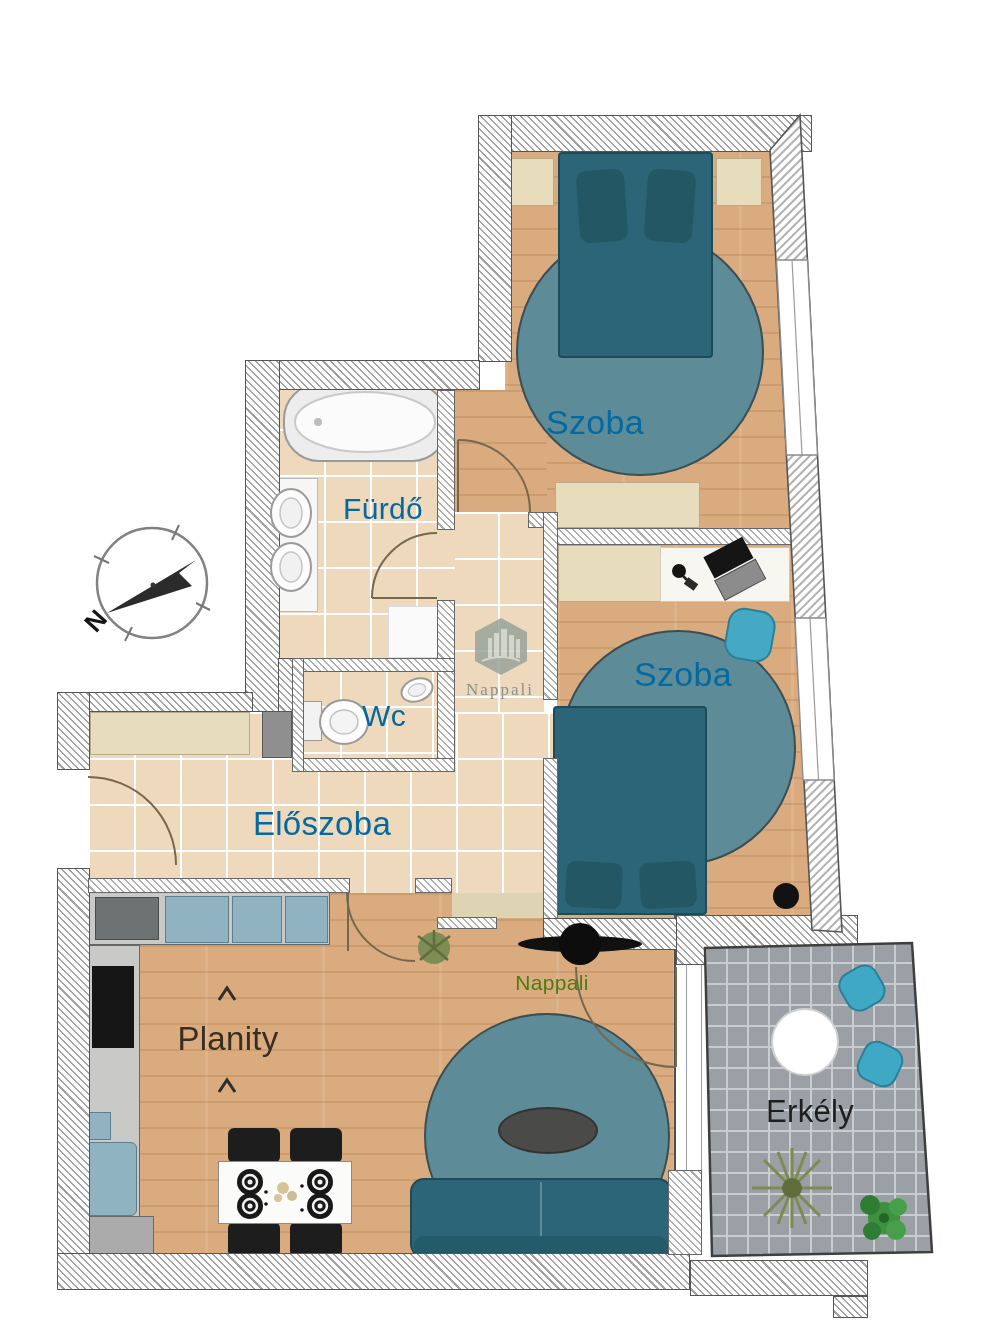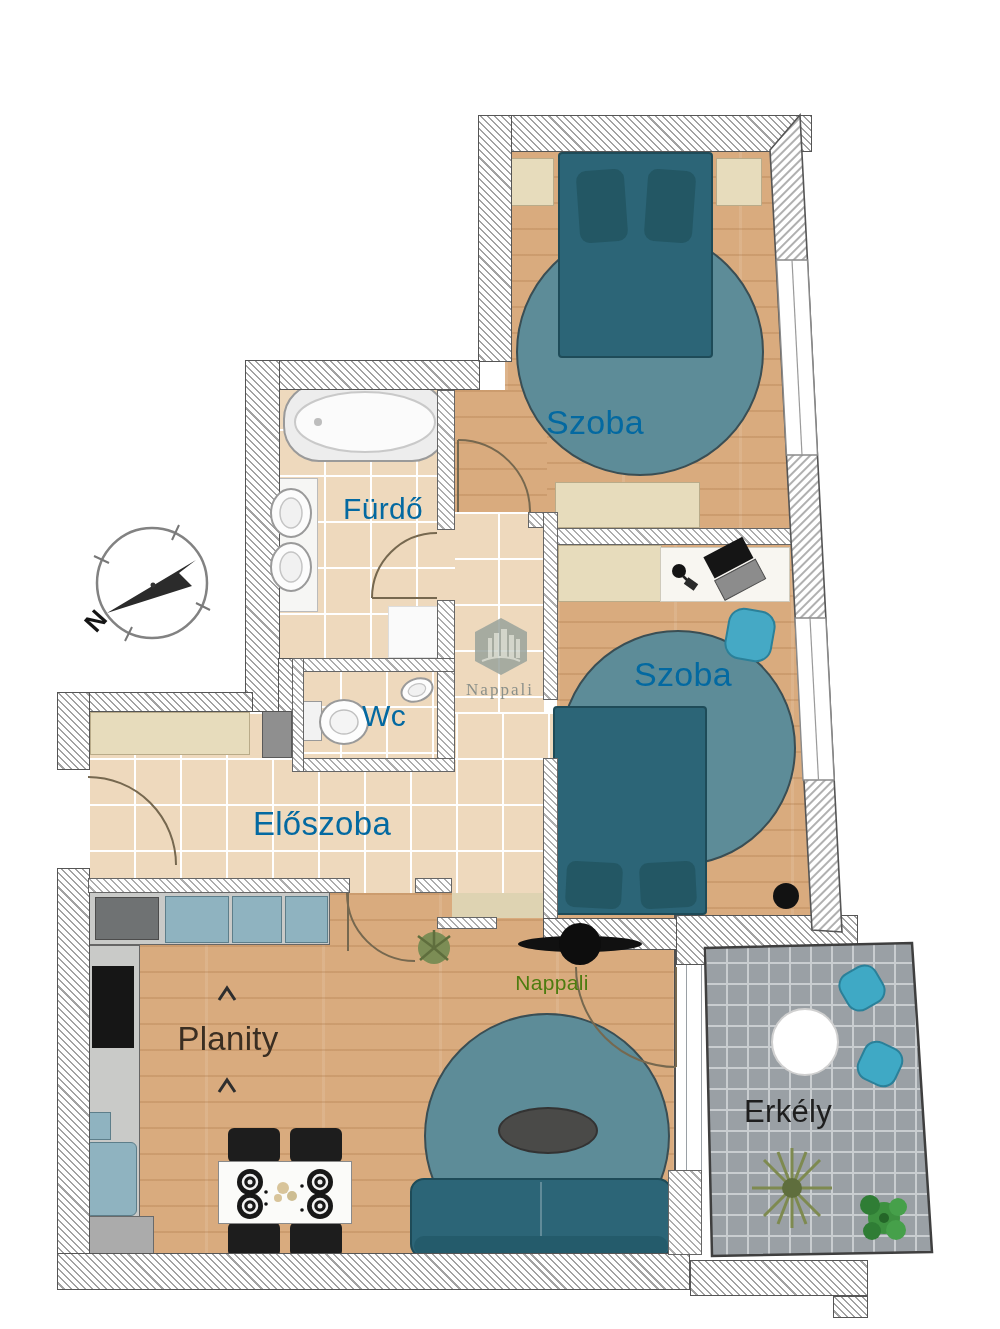--- a/index.html
+++ b/index.html
@@ -286,17 +286,17 @@
     </g>
   </svg>
 
   <span class="lbl" style="left:595px;top:422px;font-size:34px;">Szoba</span>
   <span class="lbl" style="left:683px;top:674px;font-size:34px;">Szoba</span>
   <span class="lbl" style="left:383px;top:509px;font-size:30px;">Fürdő</span>
   <span class="lbl" style="left:384px;top:716px;font-size:30px;">Wc</span>
   <span class="lbl" style="left:322px;top:824px;font-size:33px;">Előszoba</span>
   <span class="lbl" style="left:228px;top:1039px;font-size:33px;color:#3a2e22;">Planity</span>
   <span class="lbl" style="left:552px;top:983px;font-size:21px;color:#4d7c0f;">Nappali</span>
-  <span class="lbl" style="left:788px;top:1112px;font-size:31px;color:#1e1e1e;">Erkély</span>
+  <span class="lbl" style="left:810px;top:1112px;font-size:31px;color:#1e1e1e;">Erkély</span>
   <span class="lbl" style="left:96px;top:621px;font-size:26px;font-weight:700;color:#151515;transform:translate(-50%,-50%) rotate(-48deg);">N</span>
   <span class="lbl" style="left:500px;top:690px;font-size:17px;font-family:'Liberation Serif',serif;font-weight:400;color:#8b908a;letter-spacing:2px;">Nappali</span>
 
 </div>
 
 </body></html>

